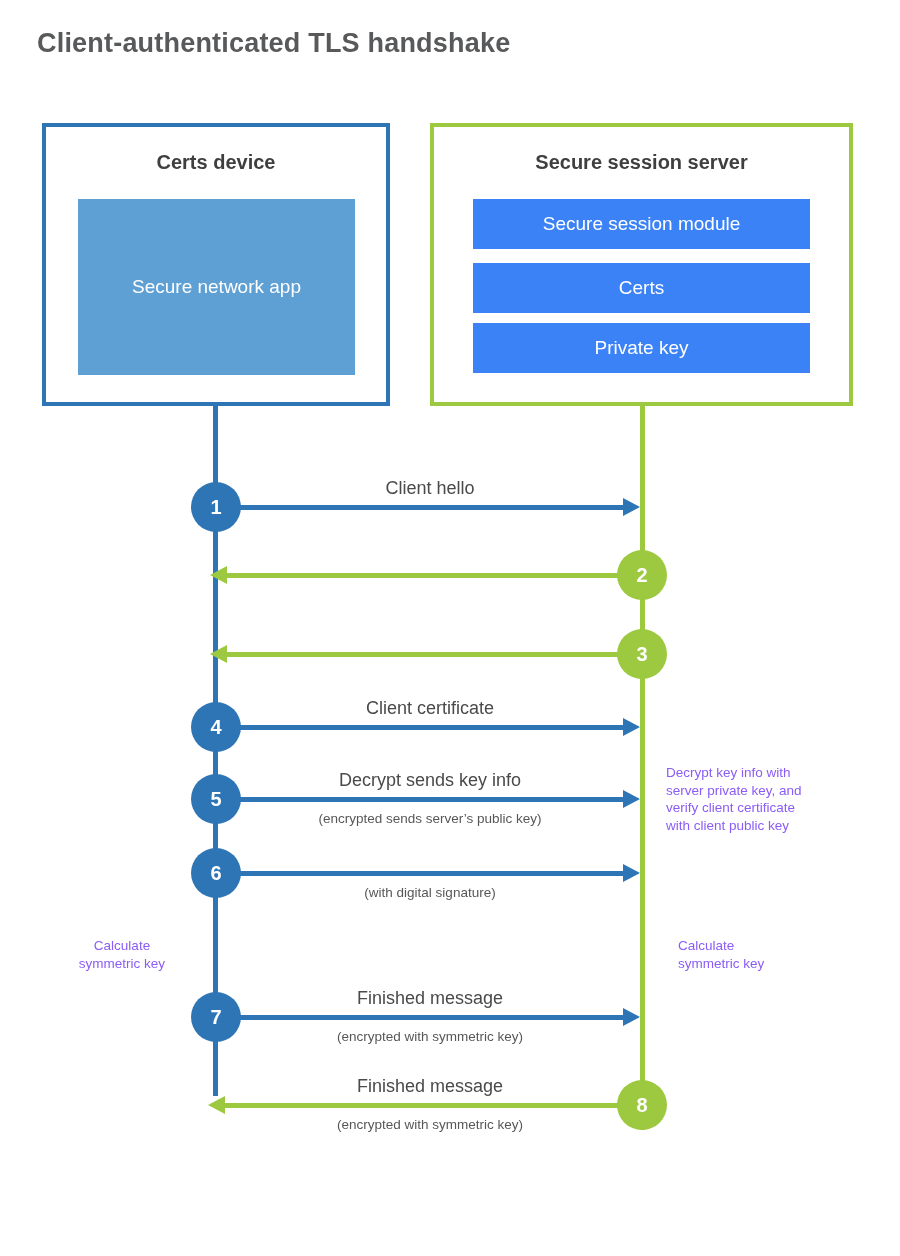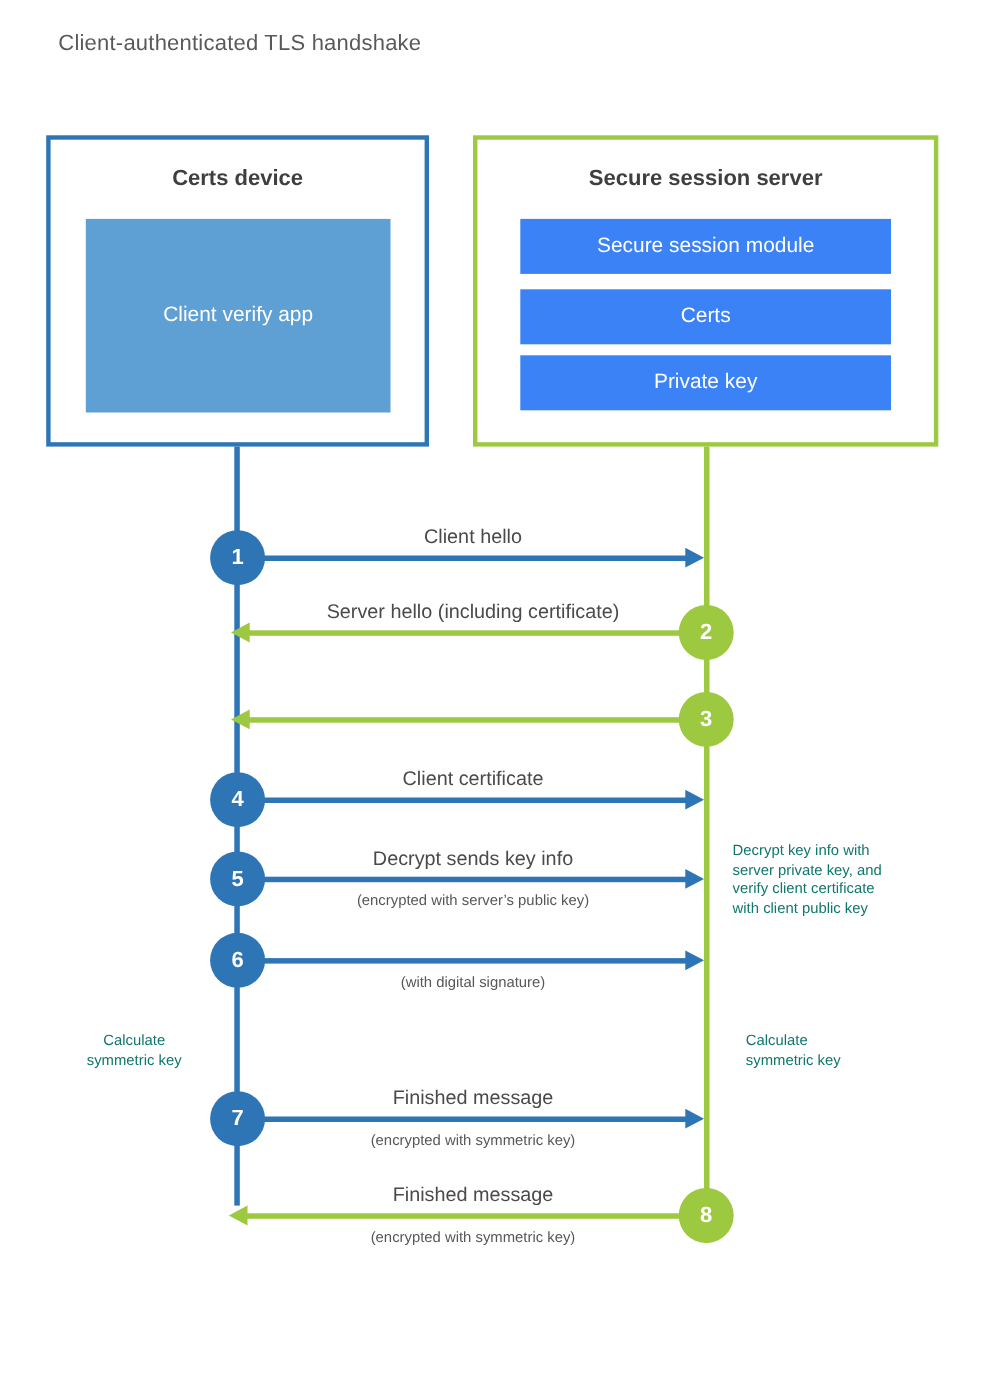--- a/index.html
+++ b/index.html
@@ -2,21 +2,21 @@
 <html><head>
 <meta charset="utf-8">
 <style>
   html,body{margin:0;padding:0;background:#ffffff;}
   #stage{
     position:relative;width:900px;height:1256px;background:#ffffff;overflow:hidden;
     font-family:"Liberation Sans",sans-serif;
   }
   .abs{position:absolute;}
   
-  #page-title{left:37px;top:28px;font-size:20px;font-weight:400;color:#58595b;letter-spacing:.2px;margin-left:16px;}
+  #page-title{left:37px;top:28px;font-size:27px;font-weight:700;color:#58595b;letter-spacing:.2px;}
   
   .actor-box{box-sizing:border-box;background:#fff;}
   #client-box{left:42px;top:123px;width:348px;height:283px;border:4px solid #2e75b6;}
   #server-box{left:430px;top:123px;width:423px;height:283px;border:4px solid #9cc93f;}
   .actor-title{left:0;right:0;top:24px;text-align:center;font-size:20px;font-weight:bold;color:#3f3f3f;}
   #client-module{left:78px;top:199px;width:277px;height:176px;background:#5e9fd4;
     display:flex;align-items:center;justify-content:center;text-align:center;}
   #client-module .mod-label{width:170px;font-size:19px;line-height:26px;color:#ffffff;}
   .server-module{left:473px;width:337px;height:50px;background:#3b82f6;
     text-align:center;line-height:50px;font-size:19px;color:#ffffff;}
@@ -32,57 +32,56 @@
   .arrow.blue .shaft{background:#2e75b6;}
   .arrow.green .shaft{background:#9cc93f;}
   .head{position:absolute;width:0;height:0;top:0;}
   .head.right{right:0;border-left:17px solid #2e75b6;border-top:9px solid transparent;border-bottom:9px solid transparent;}
   .head.left{left:0;border-right:17px solid #9cc93f;border-top:9px solid transparent;border-bottom:9px solid transparent;}
   .step-circle{width:50px;height:50px;border-radius:50%;text-align:center;line-height:50px;
     font-size:20px;font-weight:bold;color:#ffffff;z-index:5;}
   .step-circle.blue{background:#2e75b6;}
   .step-circle.green{background:#9cc93f;}
   
-  .side-note{font-size:13.5px;line-height:17.5px;color:#0f766e;white-space:pre-line;}
+  .side-note{font-size:13.5px;line-height:17.5px;color:#8b5cf6;white-space:pre-line;}
   #decrypt-note{left:666px;top:764px;width:180px;text-align:left;}
   #calc-left{left:52px;top:937px;width:140px;text-align:center;}
   #calc-right{left:678px;top:937px;width:140px;text-align:left;}
 </style>
 </head>
 <body>
 
 <div id="stage">
 
   <div class="abs" id="page-title">Client-authenticated TLS handshake</div>
 
   <div class="abs actor-box" id="client-box">
     <div class="abs actor-title">Certs device</div>
   </div>
   <div class="abs" id="client-module">
-    <div class="mod-label">Client verify app</div>
+    <div class="mod-label">Secure network app</div>
   </div>
 
   <div class="abs actor-box" id="server-box">
     <div class="abs actor-title">Secure session server</div>
   </div>
   <div class="abs server-module" style="top:199px;">Secure session module</div>
   <div class="abs server-module" style="top:263px;">Certs</div>
   <div class="abs server-module" style="top:323px;">Private key</div>
 
   <div class="abs lifeline" id="client-lifeline"></div>
   <div class="abs lifeline" id="server-lifeline"></div>
 
   <div class="abs msg-label" style="top:476px;">Client hello</div>
   <div class="abs arrow blue" style="left:216px;top:498px;width:424px;">
     <div class="shaft" style="left:0;width:410px;"></div>
       <div class="head right"></div>
   </div>
   <div class="abs step-circle blue" style="left:191px;top:482px;">1</div>
 
-  <div class="abs msg-label" style="top:544px;">Server hello (including certificate)</div>
   <div class="abs arrow green" style="left:210px;top:566px;width:432px;">
     <div class="shaft" style="left:15px;right:0;"></div>
       <div class="head left"></div>
   </div>
   <div class="abs step-circle green" style="left:617px;top:550px;">2</div>
 
   <div class="abs arrow green" style="left:210px;top:645px;width:432px;">
     <div class="shaft" style="left:15px;right:0;"></div>
       <div class="head left"></div>
   </div>
@@ -94,21 +93,21 @@
       <div class="head right"></div>
   </div>
   <div class="abs step-circle blue" style="left:191px;top:702px;">4</div>
 
   <div class="abs msg-label" style="top:768px;">Decrypt sends key info</div>
   <div class="abs arrow blue" style="left:216px;top:790px;width:424px;">
     <div class="shaft" style="left:0;width:410px;"></div>
       <div class="head right"></div>
   </div>
   <div class="abs step-circle blue" style="left:191px;top:774px;">5</div>
-  <div class="abs msg-sub" style="top:810px;">(encrypted with server’s public key)</div>
+  <div class="abs msg-sub" style="top:810px;">(encrypted sends server’s public key)</div>
 
   <div class="abs arrow blue" style="left:216px;top:864px;width:424px;">
     <div class="shaft" style="left:0;width:410px;"></div>
       <div class="head right"></div>
   </div>
   <div class="abs step-circle blue" style="left:191px;top:848px;">6</div>
   <div class="abs msg-sub" style="top:884px;">(with digital signature)</div>
 
   <div class="abs msg-label" style="top:986px;">Finished message</div>
   <div class="abs arrow blue" style="left:216px;top:1008px;width:424px;">

